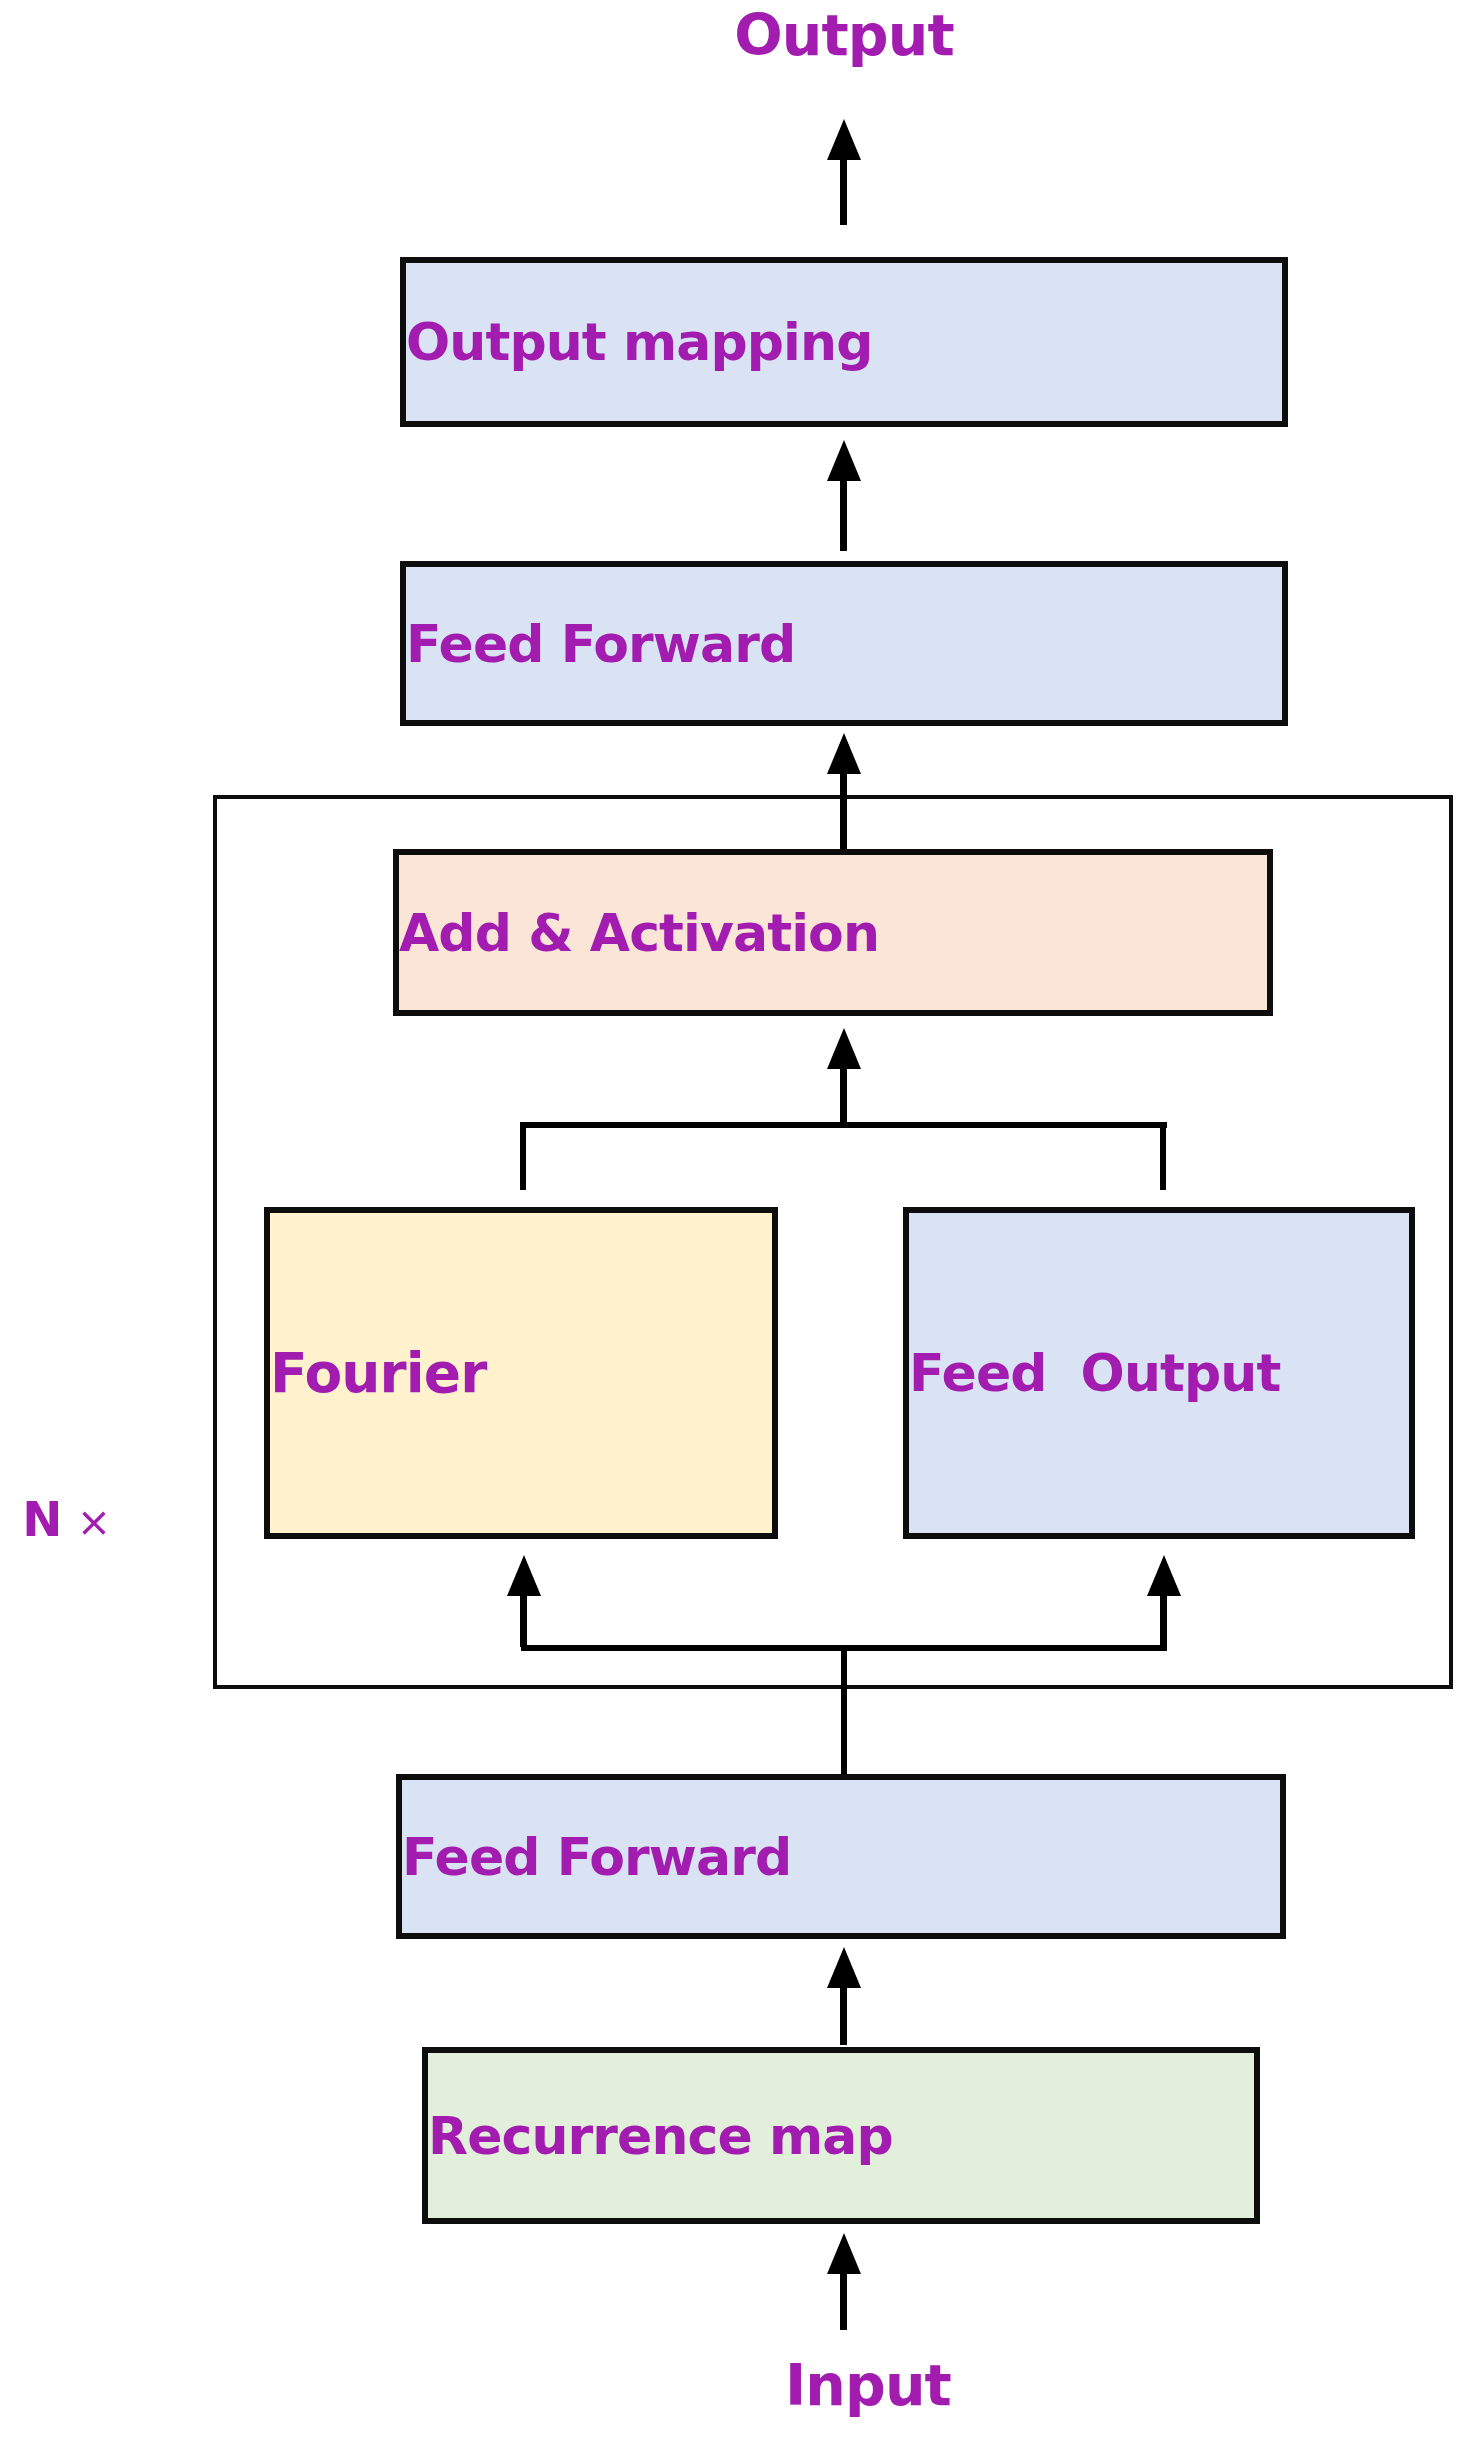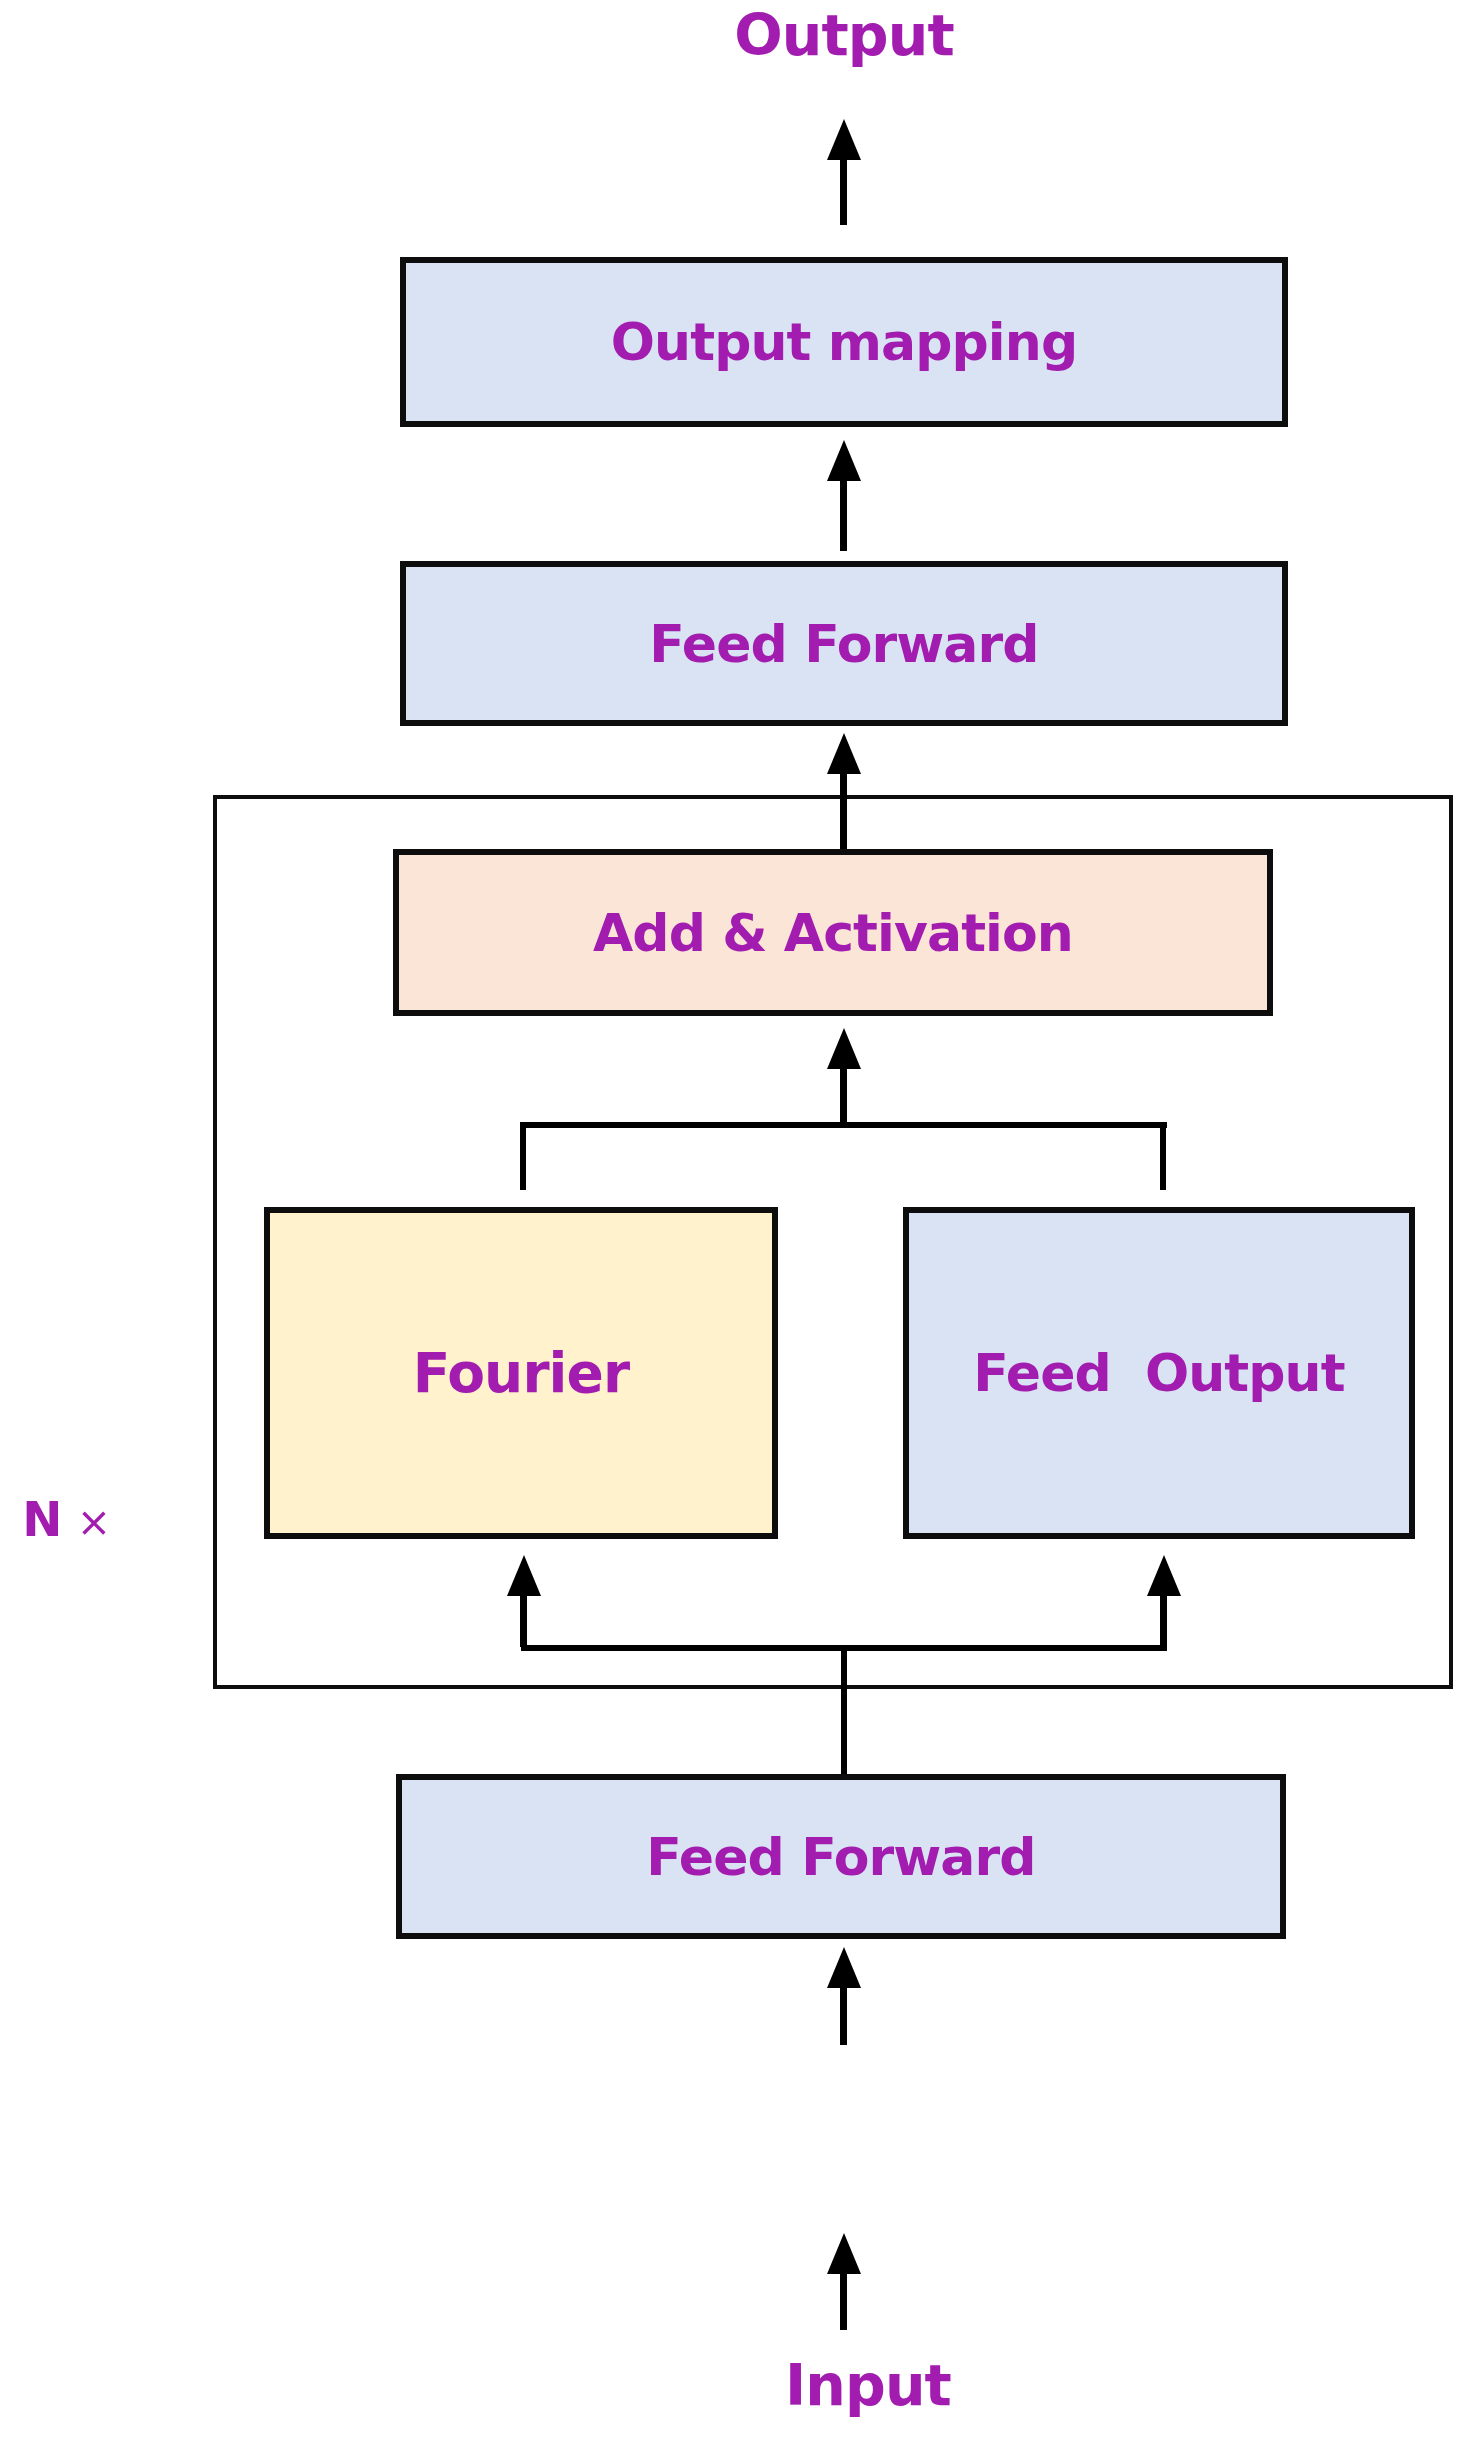--- a/index.html
+++ b/index.html
@@ -11,21 +11,20 @@
     font-family:"DejaVu Sans","Liberation Sans",sans-serif;
     color:#a21caf;
     overflow:hidden;
   }
   .box{
     position:absolute;
     border:6.3px solid #0d0d0d;
     box-sizing:border-box;
     display:flex;
     align-items:center;
-    justify-content:center;
     font-weight:bold;
     font-size:52px;
     letter-spacing:-0.9px;
     text-align:center;
   }
   .outer-box{
     position:absolute;
     border:4.5px solid #0d0d0d;
     box-sizing:border-box;
     background:transparent;
@@ -135,20 +134,23 @@
 
   <div class="box" style="left: 396px; top: 1774px; width: 890px; height: 165px; background: rgb(218, 227, 243);">
     <span>Feed Forward</span>
   </div>
 
   <div class="varrow" style="left:827px;top:1947px;height:98px;">
     <div class="head"></div>
     <div class="shaft"></div>
   </div>
 
+  <div class="box" style="left: 422px; top: 2047px; width: 838px; height: 177px; background: rgb(226, 239, 218);">
+    <span>Recurrence map</span>
+  </div>
 
   <div class="varrow" style="left:827px;top:2233px;height:97px;">
     <div class="head"></div>
     <div class="shaft"></div>
   </div>
 
   <div class="free-label" style="left:844px;top:2352px;margin-left:24px;">Input</div>
 
 </div>
 

